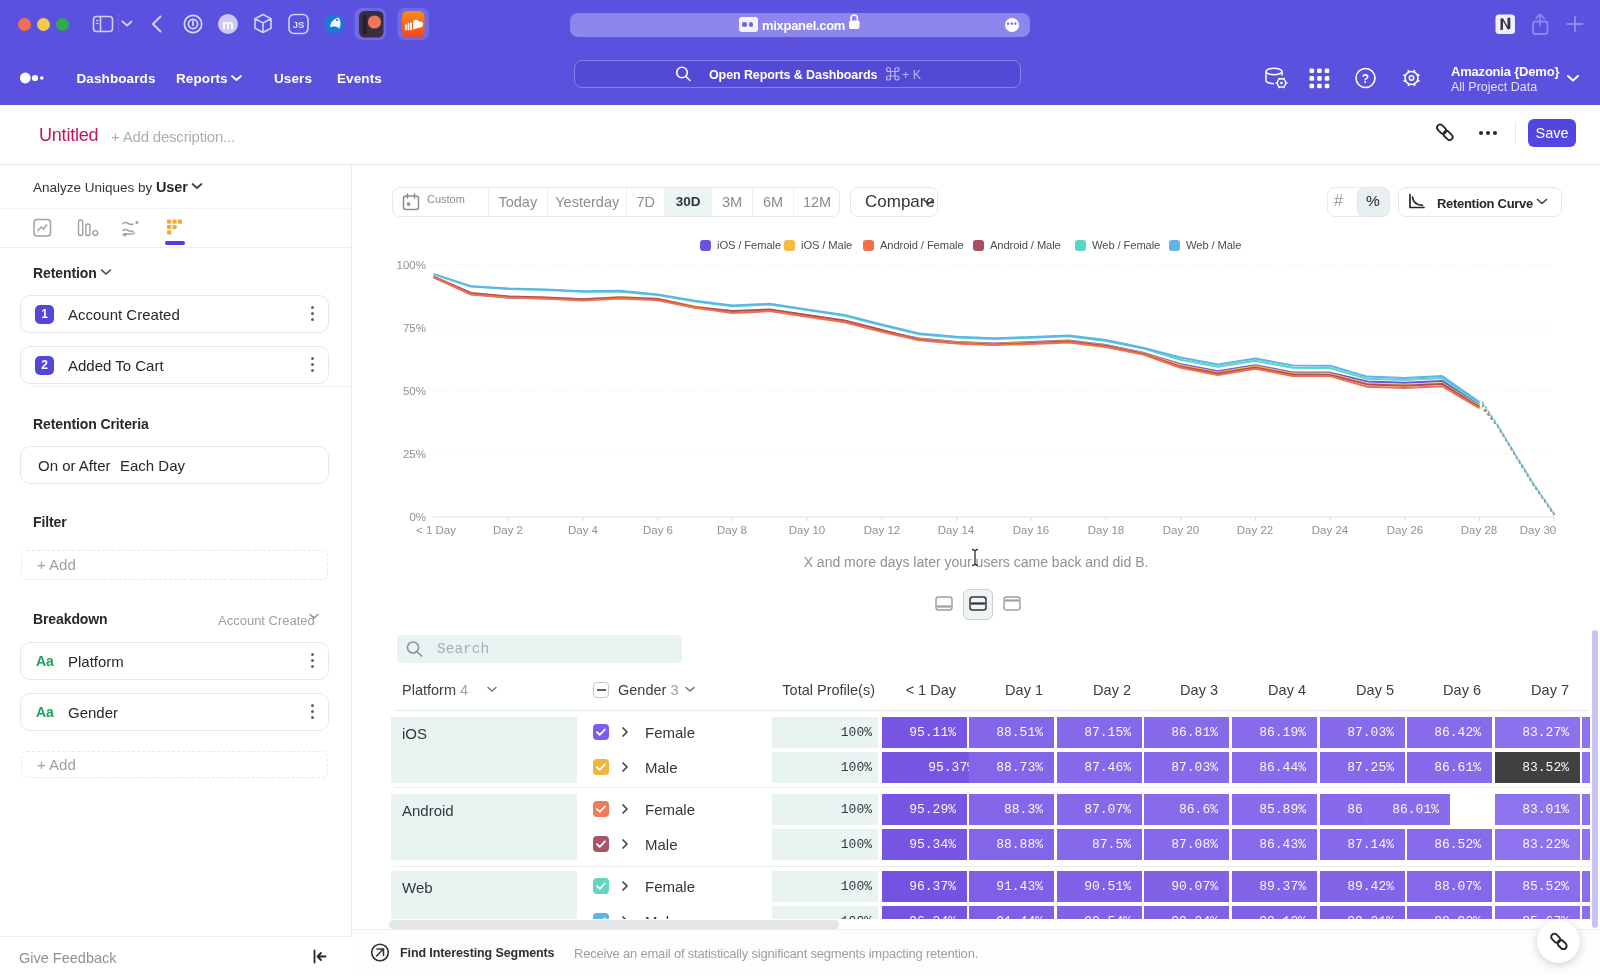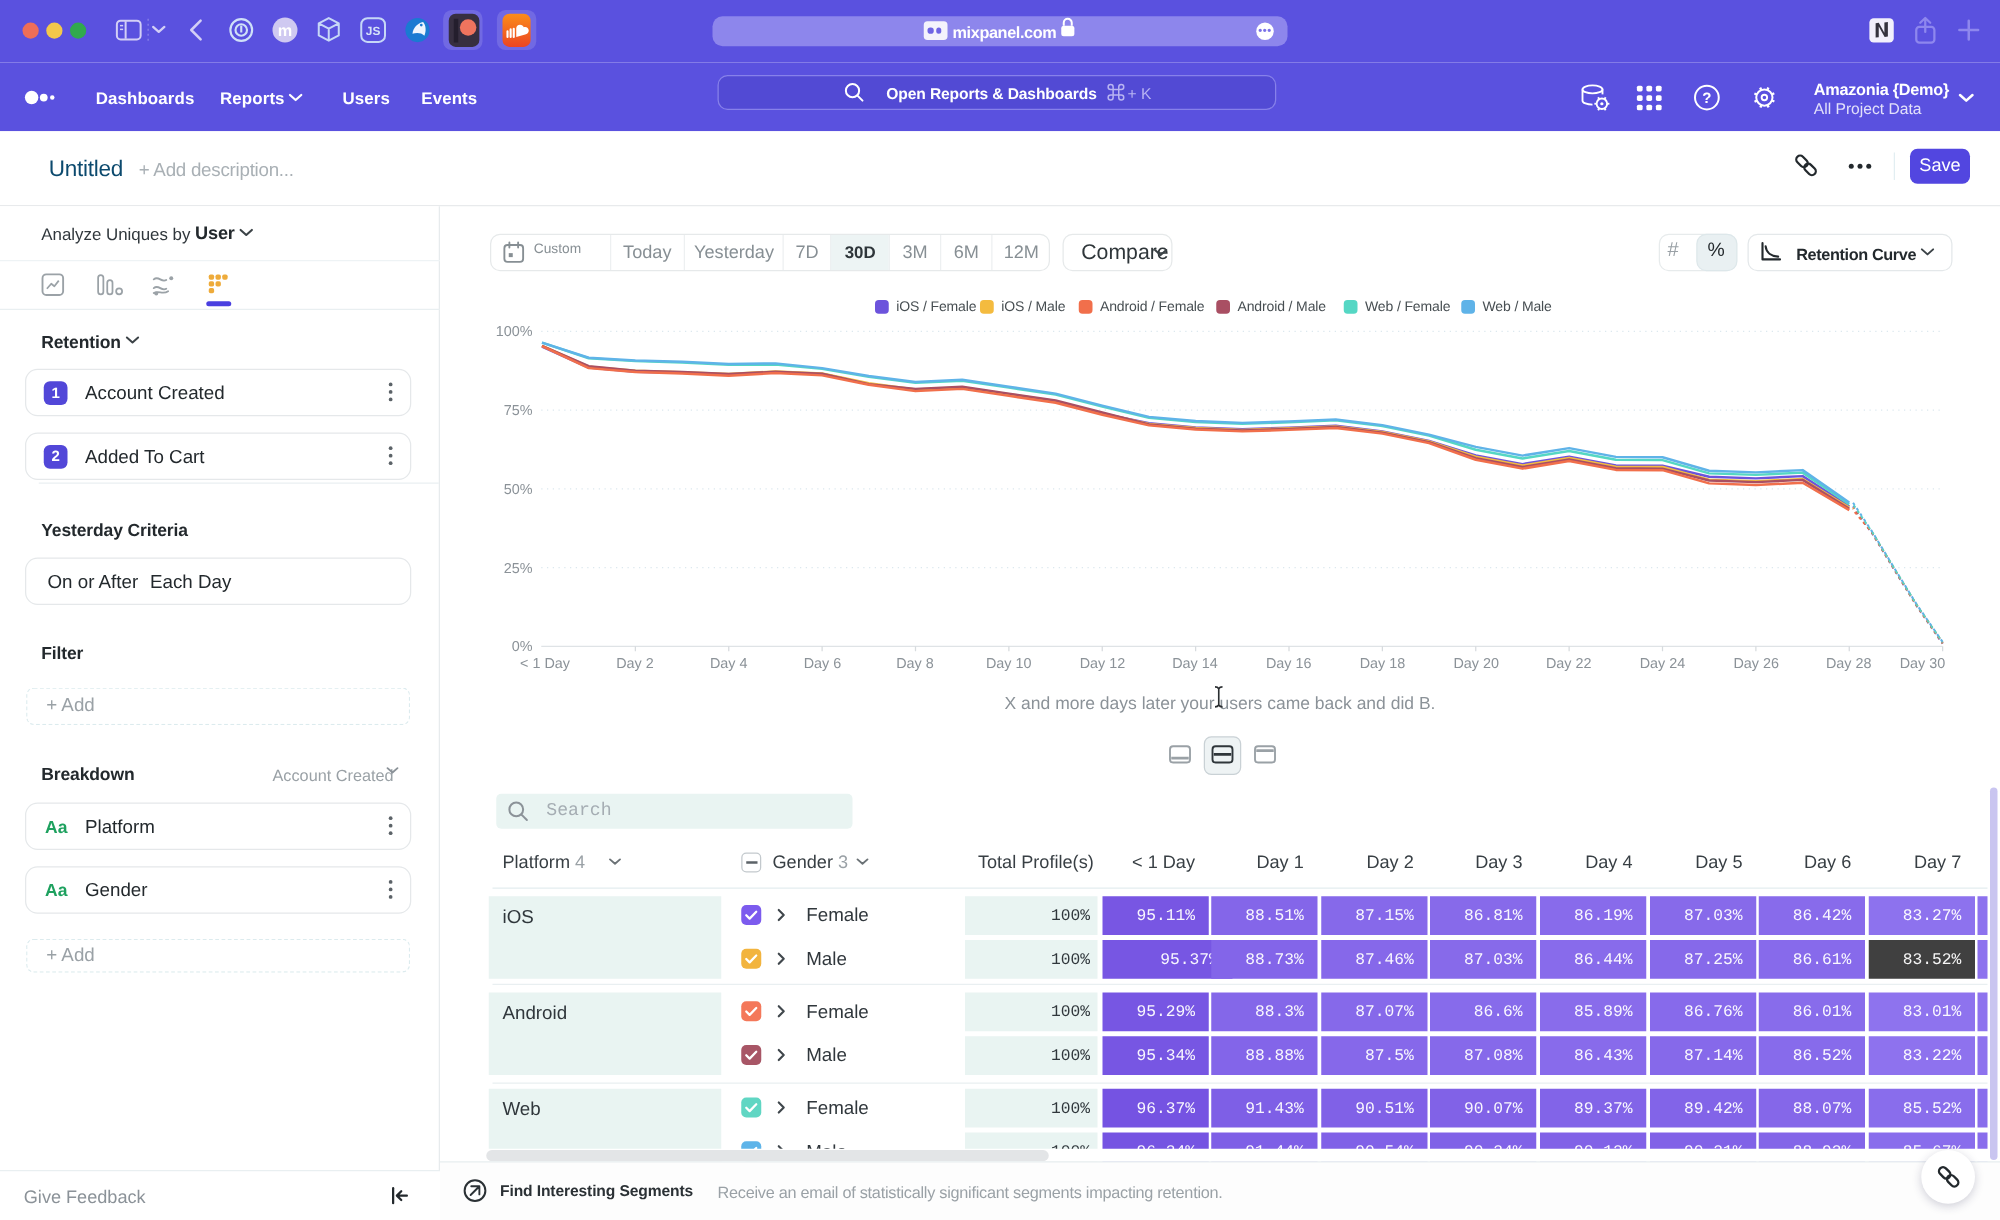--- a/index.html
+++ b/index.html
@@ -20,21 +20,21 @@
 .navlink { position:absolute; top:71px; color:#fff; font-size:13.5px; font-weight:700; letter-spacing:.1px; }
 .navsearch { position:absolute; left:574px; top:60px; width:447px; height:28px; border-radius:8px;
   background:#524AD4; border:1px solid #8781EA; }
 .navsearch .t1 { position:absolute; left:134px; top:6.5px; color:#fff; font-size:12.5px; font-weight:700; letter-spacing:-0.1px; }
 .navsearch .t2 { position:absolute; left:327px; top:7px; color:#b8b4f2; font-size:12.5px; font-weight:400; }
 .acct1 { position:absolute; left:1451px; top:64px; color:#fff; font-size:13px; font-weight:700; letter-spacing:-0.2px;text-align:center; }
 .acct2 { position:absolute; left:1451px; top:80px; color:#e2e0fa; font-size:12.5px; font-weight:400; }
 
 .pghdr { position:absolute; left:0; top:105px; width:1600px; height:60px; background:#fff;
   border-bottom:1px solid #e8eaec; }
-.untitled { position:absolute; left:39px; top:125px; font-size:18px; font-weight:500; color:#0c4a6e; letter-spacing:-0.2px; }
+.untitled { position:absolute; left:39px; top:125px; font-size:18px; font-weight:500; color:#be185d; letter-spacing:-0.2px; }
 .adddesc { position:absolute; left:111px; top:128px; font-size:15px; color:#a9b0b5; letter-spacing:-0.2px; }
 .vdivider { position:absolute; left:1515px; top:122px; width:1px; height:22px; background:#e2eef2; }
 .savebtn { position:absolute; left:1528px; top:119px; width:48px; height:28px; border-radius:6px;
   background:#5246E0; color:#fff; font-size:14.5px; text-align:center; line-height:28px; }
 
 .sidebar { position:absolute; left:0; top:165px; width:352px; height:811px; background:#fff;
   border-right:1px solid #e7ebed; }
 .sbtext { position:absolute; font-size:15px; color:#30373c; }
 .sbbold { position:absolute; font-size:14px; font-weight:700; color:#23292d; letter-spacing:-0.1px; }
 .card { position:absolute; left:20px; width:309px; border:1px solid #e5e8ea; border-radius:10px; background:#fff; }
@@ -147,21 +147,21 @@
 </div>
 <div class="card" style="top:346px;height:38px">
   <span class="badge">2</span>
     <span class="cardtxt">Added To Cart</span>
   <span class="kebab">
       <i style="top:1px"></i>
       <i style="top:7px"></i>
       <i style="top:13px"></i>
     </span>
 </div>
-<div class="sbbold" style="left:33px;top:416px">Yesterday Criteria</div>
+<div class="sbbold" style="left:33px;top:416px">Retention Criteria</div>
 <div class="card" style="top:446px;height:38px">
   <span class="cardtxt" style="left:17px">On or After</span>
   <span class="cardtxt" style="left:99px">Each Day</span>
 </div>
 <div class="sbbold" style="left:33px;top:514px">Filter</div>
 <div class="addbox" style="top:550px;height:30px"></div>
 <div class="addtxt" style="left:37px;top:556px">+ Add</div>
 <div class="addbox" style="top:751px;height:27px"></div>
 <div class="sbbold" style="left:33px;top:611px">Breakdown</div>
 <div class="addtxt" style="left:218px;top:613px;font-size:13px">Account Created</div>
@@ -330,21 +330,21 @@
   </div>
 <div class="pcell" style="left:1144px;top:794px;width:85px;height:31px;background:rgb(135,107,235)">
     <span>86.6%</span>
   </div>
 <div class="pcell" style="left:1232px;top:794px;width:85px;height:31px;background:rgb(137,108,235)">
     <span>85.89%</span>
   </div>
 <div class="pcell" style="left:1320px;top:794px;width:85px;height:31px;background:rgb(135,106,235)">
     <span>86.76%</span>
   </div>
-<div class="pcell" style="left:1407px;top:794px;width:85px;height:31px;background:rgb(136,108,235)">
+<div class="pcell" style="left:1365px;top:794px;width:85px;height:31px;background:rgb(136,108,235)">
     <span>86.01%</span>
   </div>
 <div class="pcell" style="left:1495px;top:794px;width:85px;height:31px;background:rgb(142,115,238)">
     <span>83.01%</span>
   </div>
 <div class="pcell" style="left:1582px;top:794px;width:8px;height:31px;background:rgb(142,115,238)"></div>
 <div class="cb" style="left:593px;top:836px;background:#A85666"><svg width="16" height="16" viewBox="0 0 16 16">
       <path d="M4 8.2l2.7 2.7L12 5.4" stroke="#fff" stroke-width="1.8" fill="none" stroke-linecap="round" stroke-linejoin="round"></path>
     </svg></div>
 <svg class="abs" style="left:620px;top:838px" width="10" height="12" viewBox="0 0 10 12">

